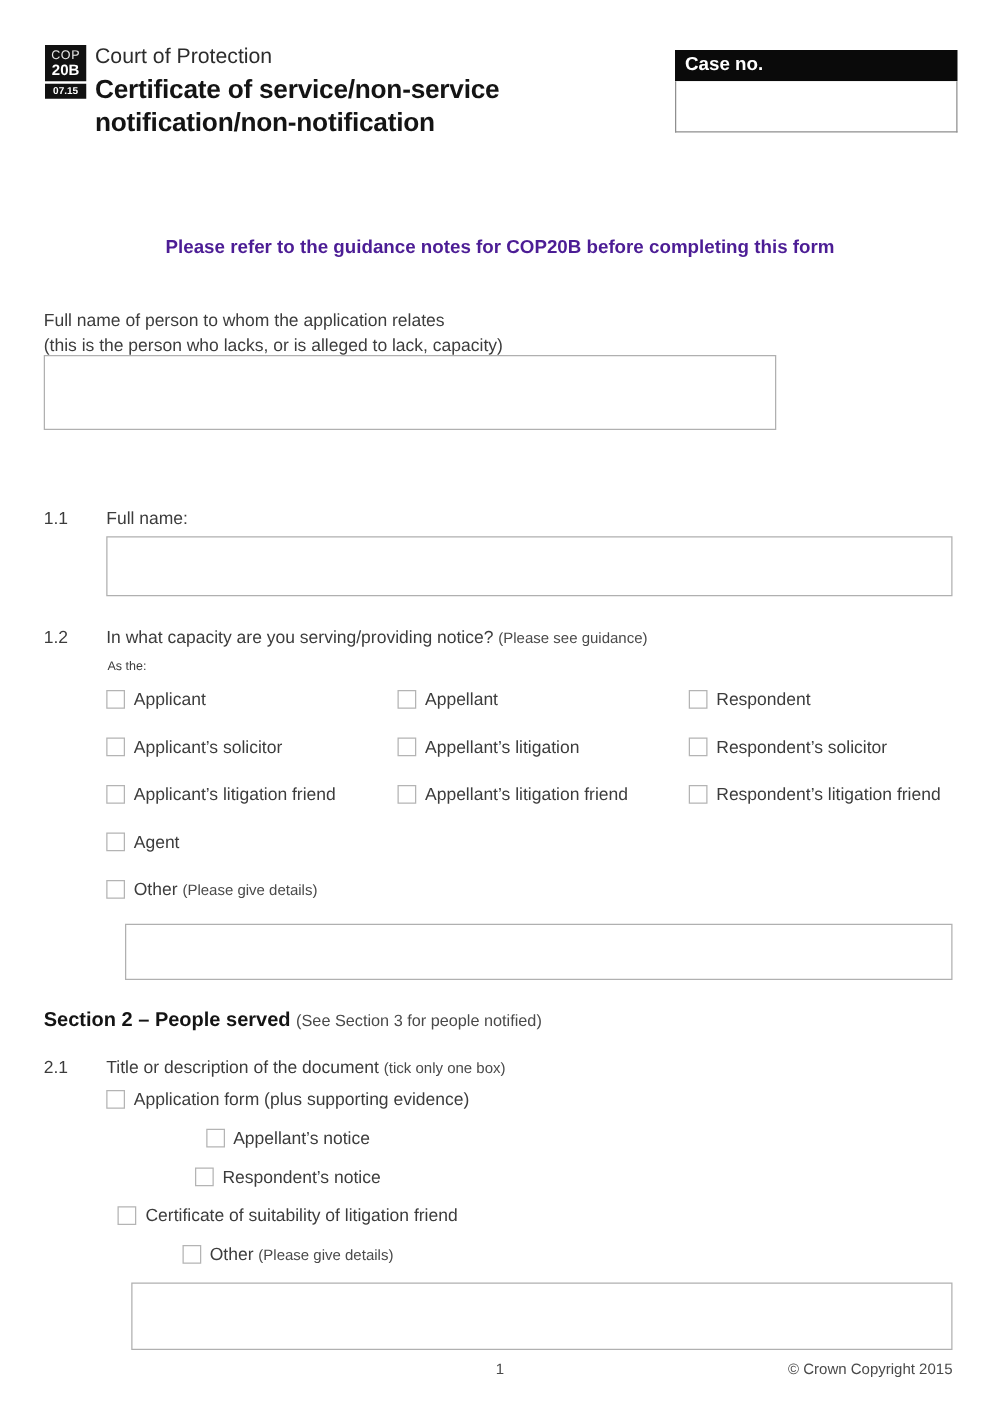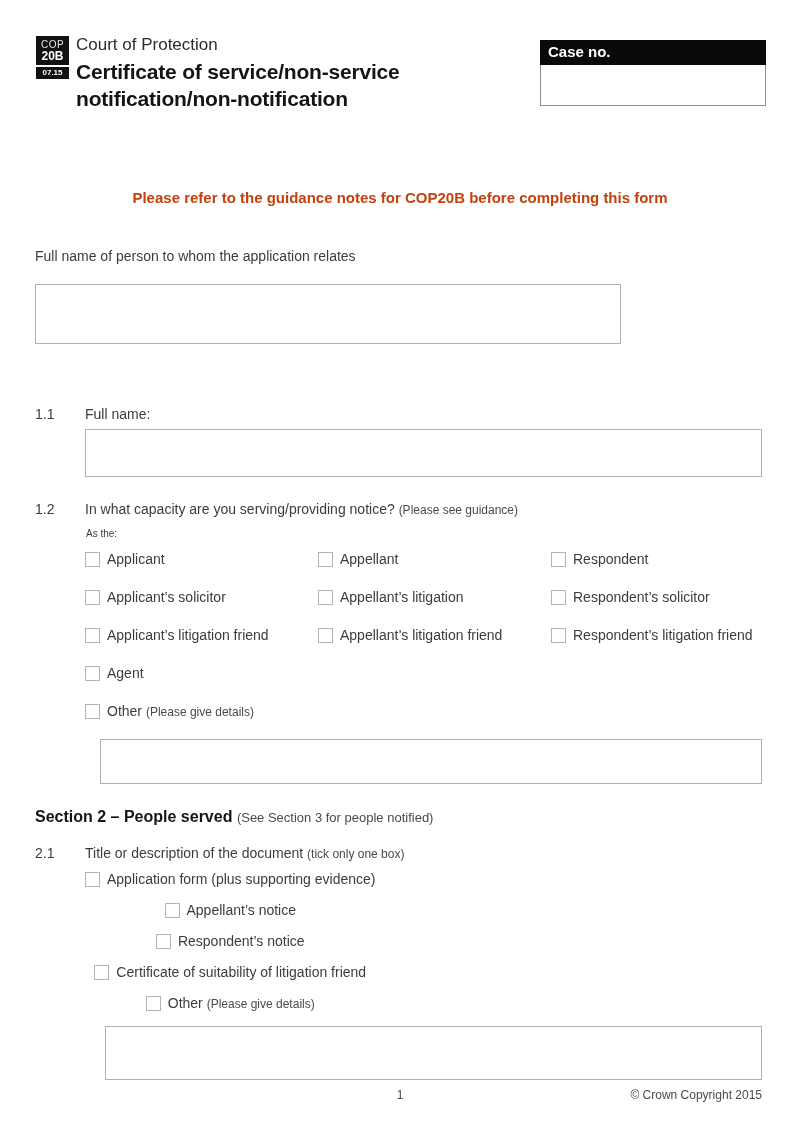--- a/index.html
+++ b/index.html
@@ -23,21 +23,21 @@
   .org-line { position:absolute; left:76px; top:35px; font-size:17px; color:#2c2c2c; }
   .form-title { position:absolute; left:76px; top:58px; font-size:21px; font-weight:bold;
                 color:#141414; line-height:27px; letter-spacing:-0.2px; }
 
   .case-box { position:absolute; left:540px; top:40px; width:226px; }
   .case-label { background:#0a0a0a; color:#fff; font-weight:bold; font-size:15px;
                 padding:3px 8px 4px; line-height:18px; }
   .case-value { background:#fff; border:1px solid #8f8f8f; border-top:none; height:41px; }
 
   .guidance { position:absolute; left:0; top:189px; width:800px; text-align:center;
-              font-weight:bold; font-size:15px; color:#c2410c; }
+              font-weight:bold; font-size:15px; color:#4c1d95; }
 
   .subject-label { position:absolute; left:35px; top:246px; font-size:14px; line-height:20px; color:#3c3c3c; }
   .input-box { position:absolute; background:#fff; border:1px solid #b0b0b0; }
   .subject-box { left:35px; top:284px; width:586px; height:60px; }
 
   .sec-heading { position:absolute; left:35px; font-size:16px; font-weight:bold; color:#141414; }
   .sec-heading .note { font-weight:normal; font-size:13px; color:#4a4a4a; }
 
   .q-row { position:absolute; left:35px; font-size:14px; color:#3c3c3c; }
   .q-num { display:inline-block; width:50px; }
@@ -87,20 +87,21 @@
 
   <div class="case-box">
     <div class="case-label">Case no.</div>
     <div class="case-value"></div>
   </div>
 
   <div class="guidance">Please refer to the guidance notes for COP20B before completing this form</div>
 
   <div class="subject-label">
     <div>Full name of person to whom the application relates</div>
+    <div>(this is the person who lacks, or is alleged to lack, capacity)</div>
   </div>
   <div class="input-box subject-box"></div>
 
 
   <div class="q-row" style="top:406px;">
     <span class="q-num">1.1</span><span>Full name:</span>
   </div>
   <div class="input-box q11-box"></div>
 
   <div class="q-row" style="top:501px;">

